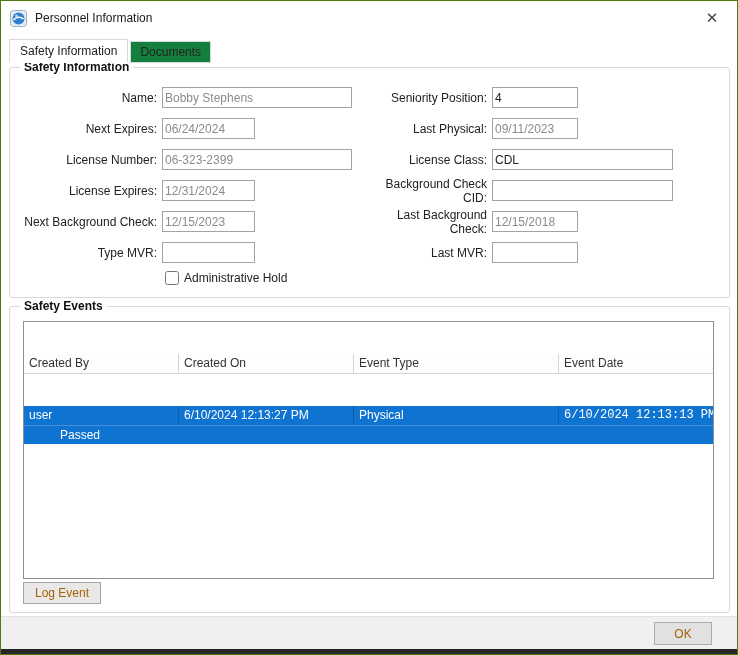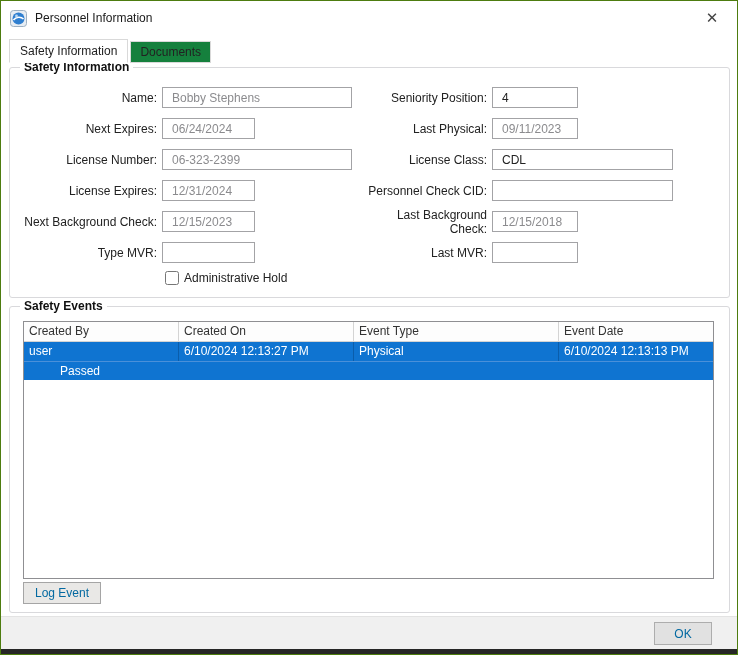--- a/index.html
+++ b/index.html
@@ -21,38 +21,38 @@
   .groupbox { position:absolute; left:8px; width:721px; border:1px solid #d9d9dc; border-radius:3px; background:#fff; }
   .groupbox .gtitle { position:absolute; top:-8px; left:10px; background:#fff; padding:0 4px; font-size:12px; font-weight:bold; color:#111; }
   #group-safety-info { top:66px; height:231px; }
   #group-safety-events { top:305px; height:307px; }
   
   .form-grid { position:absolute; top:14px; left:2px; right:2px; display:grid; grid-template-columns:352px 1fr; }
   .field { height:31px; display:flex; align-items:center; }
   .field label { font-size:12px; color:#222; text-align:right; padding-right:5px; flex:0 0 auto; }
   .lcol label { width:150px;text-align:right; }
   .rcol label { width:128px; }
-  .field input[type=text] { height:21px; border:1px solid #a3a3a6; background:#fff; font-family:"Liberation Sans",sans-serif; font-size:12px; color:#222; padding:1px 9px; }
+  .field input[type=text] { height:21px; border:1px solid #a3a3a6; background:#fff; font-family:"Liberation Sans",sans-serif; font-size:12px; color:#222; padding:1px 2px; }
   .field input.grayval { color:#8b8b8e; }
   .w190{width:190px} .w180{width:181px} .w93{width:93px} .w85{width:86px}
   .checkrow { position:absolute; left:155px; top:203px; display:flex; align-items:center; font-size:12px; color:#222; }
   .checkrow input { width:14px; height:14px; margin-right:5px; }
   
   .ev-table { position:absolute; top:14px; left:13px; right:15px; height:258px; border:1px solid #8f8f92; background:#fff; display:flex; flex-direction:column; font-size:12px; overflow:hidden; }
-  .ev-head, .ev-row { display:grid; grid-template-columns:155px 175px 205px 1fr; }
+  .ev-head, .ev-row { display:grid; grid-template-columns:155px 175px 205px 1fr;margin-top:32px; }
   .ev-head { height:20px; background:#fdfdfd; }
   .ev-head .hc { border-right:1px solid #d4d4d4; border-bottom:1px solid #d4d4d4; padding:2px 5px; color:#333; white-space:nowrap; overflow:hidden; }
   .ev-head .hc:last-child { border-right:none; }
   .ev-row { height:19px; background:var(--sel,#0f74d1); color:#fff; }
   .ev-row .c { padding:2px 5px; border-right:1px solid rgba(8,74,140,.55); white-space:nowrap; overflow:hidden; }
-  .ev-row .c:last-child { border-right:none; }
+  .ev-row .c:last-child { border-right:none;font-family:Liberation Mono, monospace; }
   .ev-detail { height:19px; background:var(--sel,#0f74d1); color:#fff; padding:2px 5px 2px 36px; border-top:1px solid #4a90d9; }
   .ev-fill { flex:1; background:#fff; }
   
-  .btn { font-family:"Liberation Sans",sans-serif; font-size:12px; color:#0369a1; background:#e7e7e7; border:1px solid #9c9c9c; cursor:default; }
+  .btn { font-family:"Liberation Sans",sans-serif; font-size:12px; color:#a16207; background:#e7e7e7; border:1px solid #9c9c9c; cursor:default; }
   .log-event { position:absolute; left:13px; bottom:8px; height:22px; padding:0 11px; background:#e9e8e6; border-color:#a5a5a5; }
   
   .footer { position:absolute; left:0; right:0; bottom:5px; height:33px; background:#f0f0f0; border-top:1px solid #e3e3e3; }
   .ok-btn { position:absolute; right:25px; top:5px; width:58px; height:23px; background:#e1e1e1; border:1px solid #adadad; }
   .bottom-strip { position:absolute; left:0; right:0; bottom:0; height:5px; background:#262626; }
 </style>
 </head>
 <body>
 
 <div class="window">
@@ -103,21 +103,21 @@
       <div class="field rcol">
         <label>License Class:</label>
         <input type="text" class="w180" value="CDL" style="">
       </div>
 
       <div class="field lcol">
         <label>License Expires:</label>
         <input type="text" class="w93 grayval" value="12/31/2024" style="">
       </div>
       <div class="field rcol">
-        <label>Personnel Check CID:</label>
+        <label>Background Check CID:</label>
         <input type="text" class="w180" value="" style="">
       </div>
 
       <div class="field lcol">
         <label>Next Background Check:</label>
         <input type="text" class="w93 grayval" value="12/15/2023" style="">
       </div>
       <div class="field rcol">
         <label>Last Background Check:</label>
         <input type="text" class="w85 grayval" value="12/15/2018" style="">

